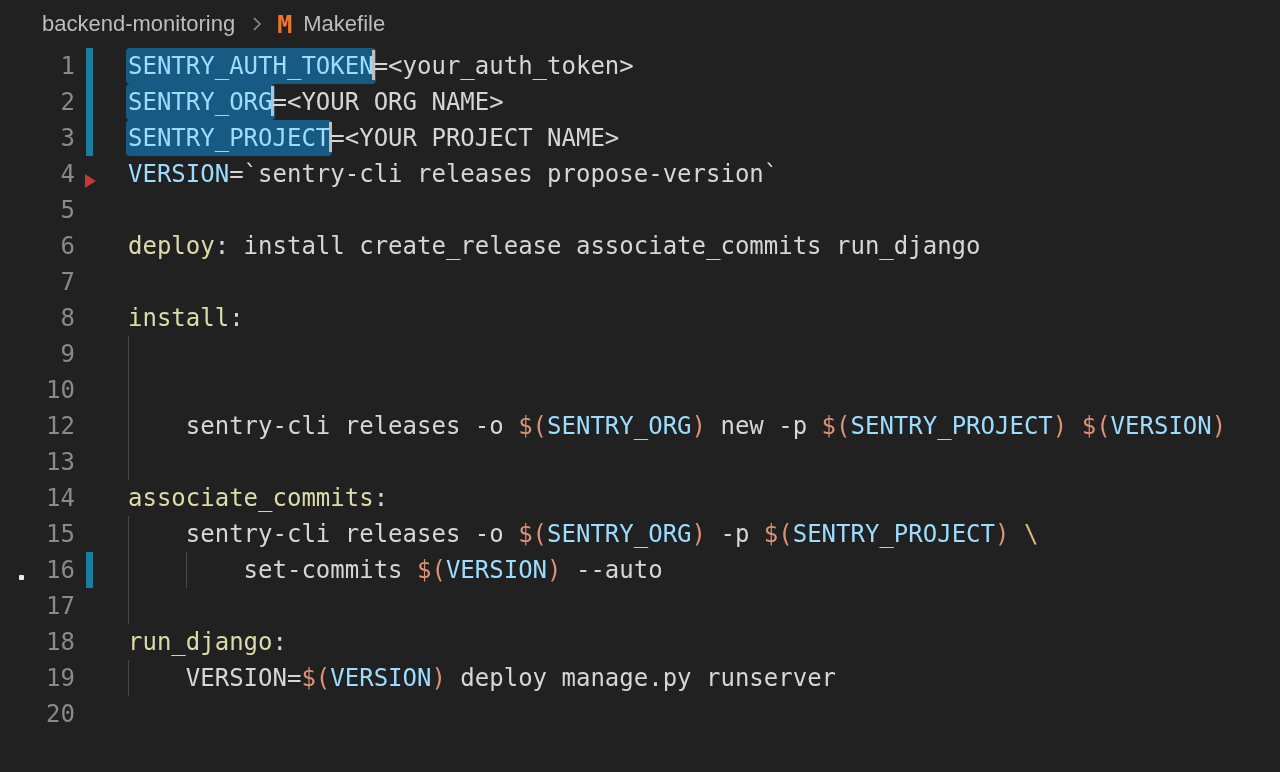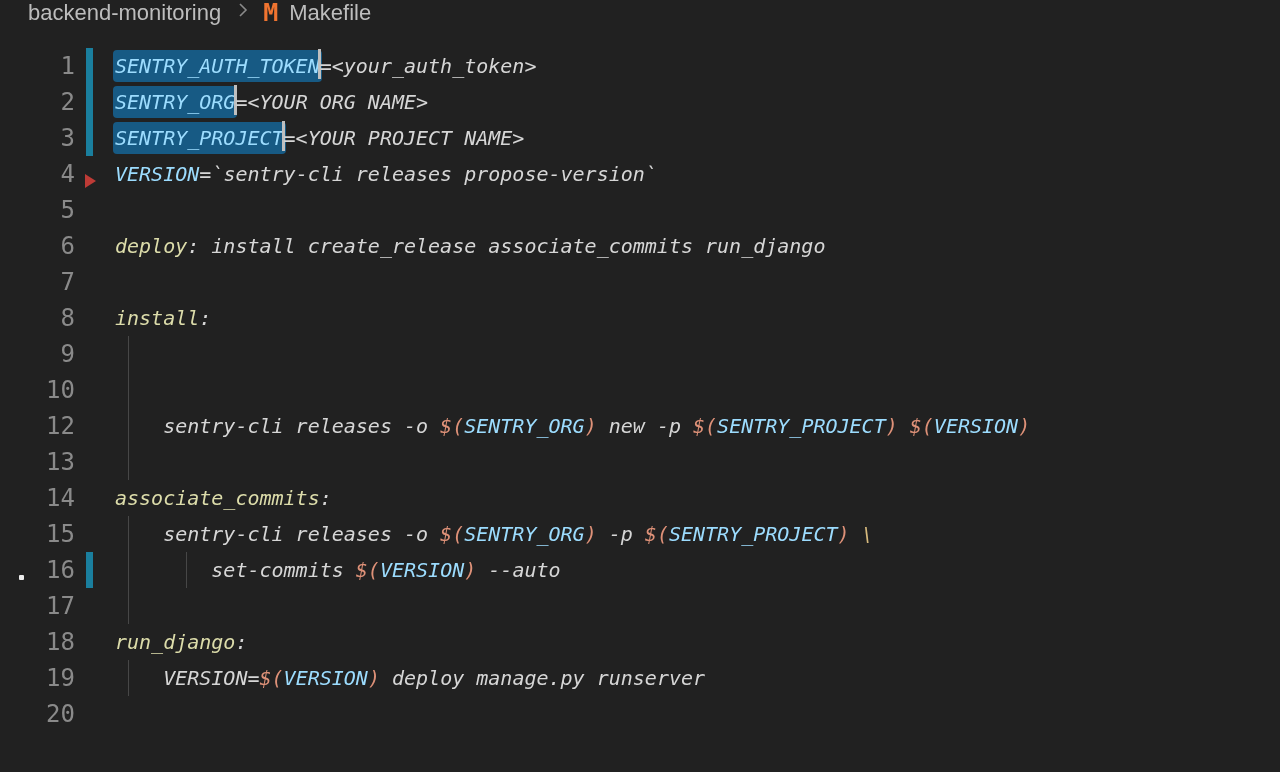--- a/index.html
+++ b/index.html
@@ -24,25 +24,26 @@
     width:1280px;height:772px;
     background:var(--bg);
     overflow:hidden;
     position:relative;
     font-family:"DejaVu Sans Mono", monospace;
   }
   
   .breadcrumb{
     height:48px;
     display:flex;
-    align-items:flex-start;
+    align-items:center;
     padding-left:28px;
     font-family:"Liberation Sans", sans-serif;
     font-size:22px;
     color:var(--crumb);
+    margin-left:14px;
   }
   .crumb-sep{
     margin:0 12px 0 14px;
     display:flex;align-items:center;
   }
   .m-icon{
     color:var(--micon);
     font-weight:bold;
     font-size:25px;
     font-family:"DejaVu Sans Mono", monospace;
@@ -77,25 +78,24 @@
     background:var(--modbar);
   }
   .guide{
     position:absolute;
     top:0;
     width:1px;height:36px;
     background:var(--guide);
   }
   .code{
     position:absolute;
-    left:115px;top:0;
+    left:128px;top:0;
     white-space:pre;
-    font-size:20px;
+    font-size:24px;
     line-height:36px;
-    font-style:italic;
   }
   .c-plain{color:var(--plain);}
   .c-variable{color:var(--variable);margin-top:20px;}
   .c-target{color:var(--target);}
   .c-punct{color:var(--punct);}
   .c-escape{color:var(--escape);}
   .sel{
     background:var(--selbg);
     border-radius:4px;
     padding:4px 2px;

